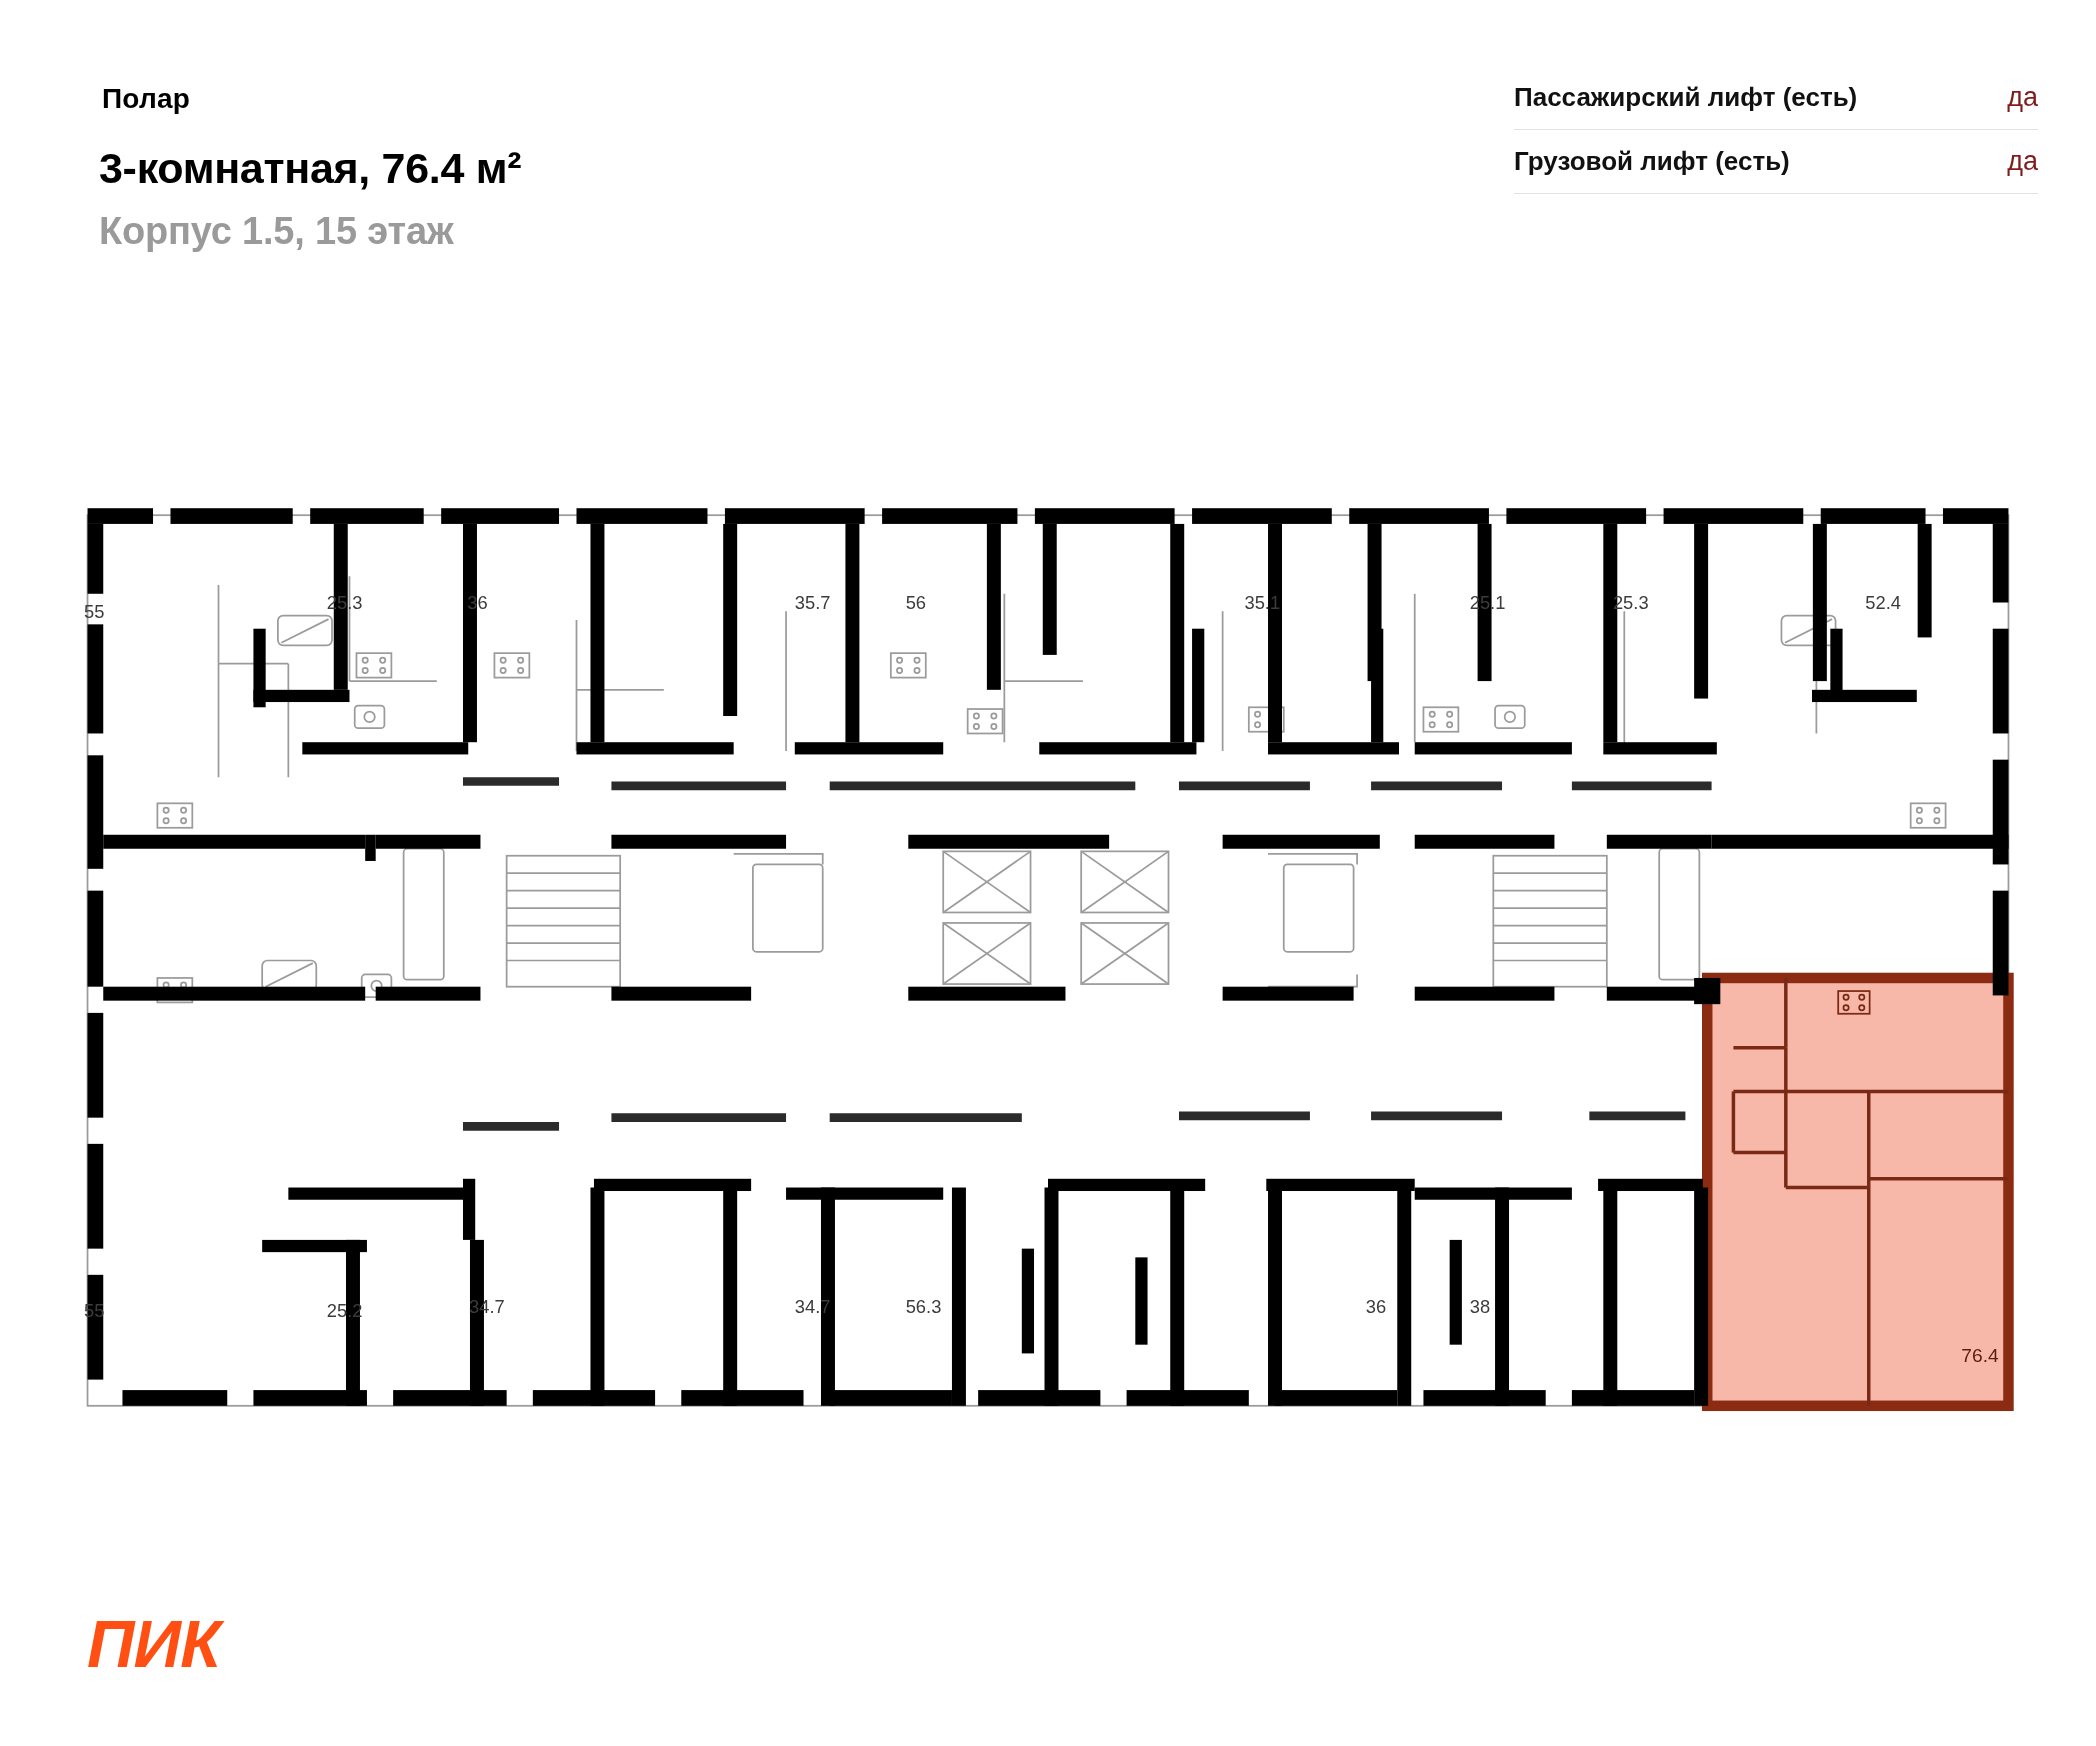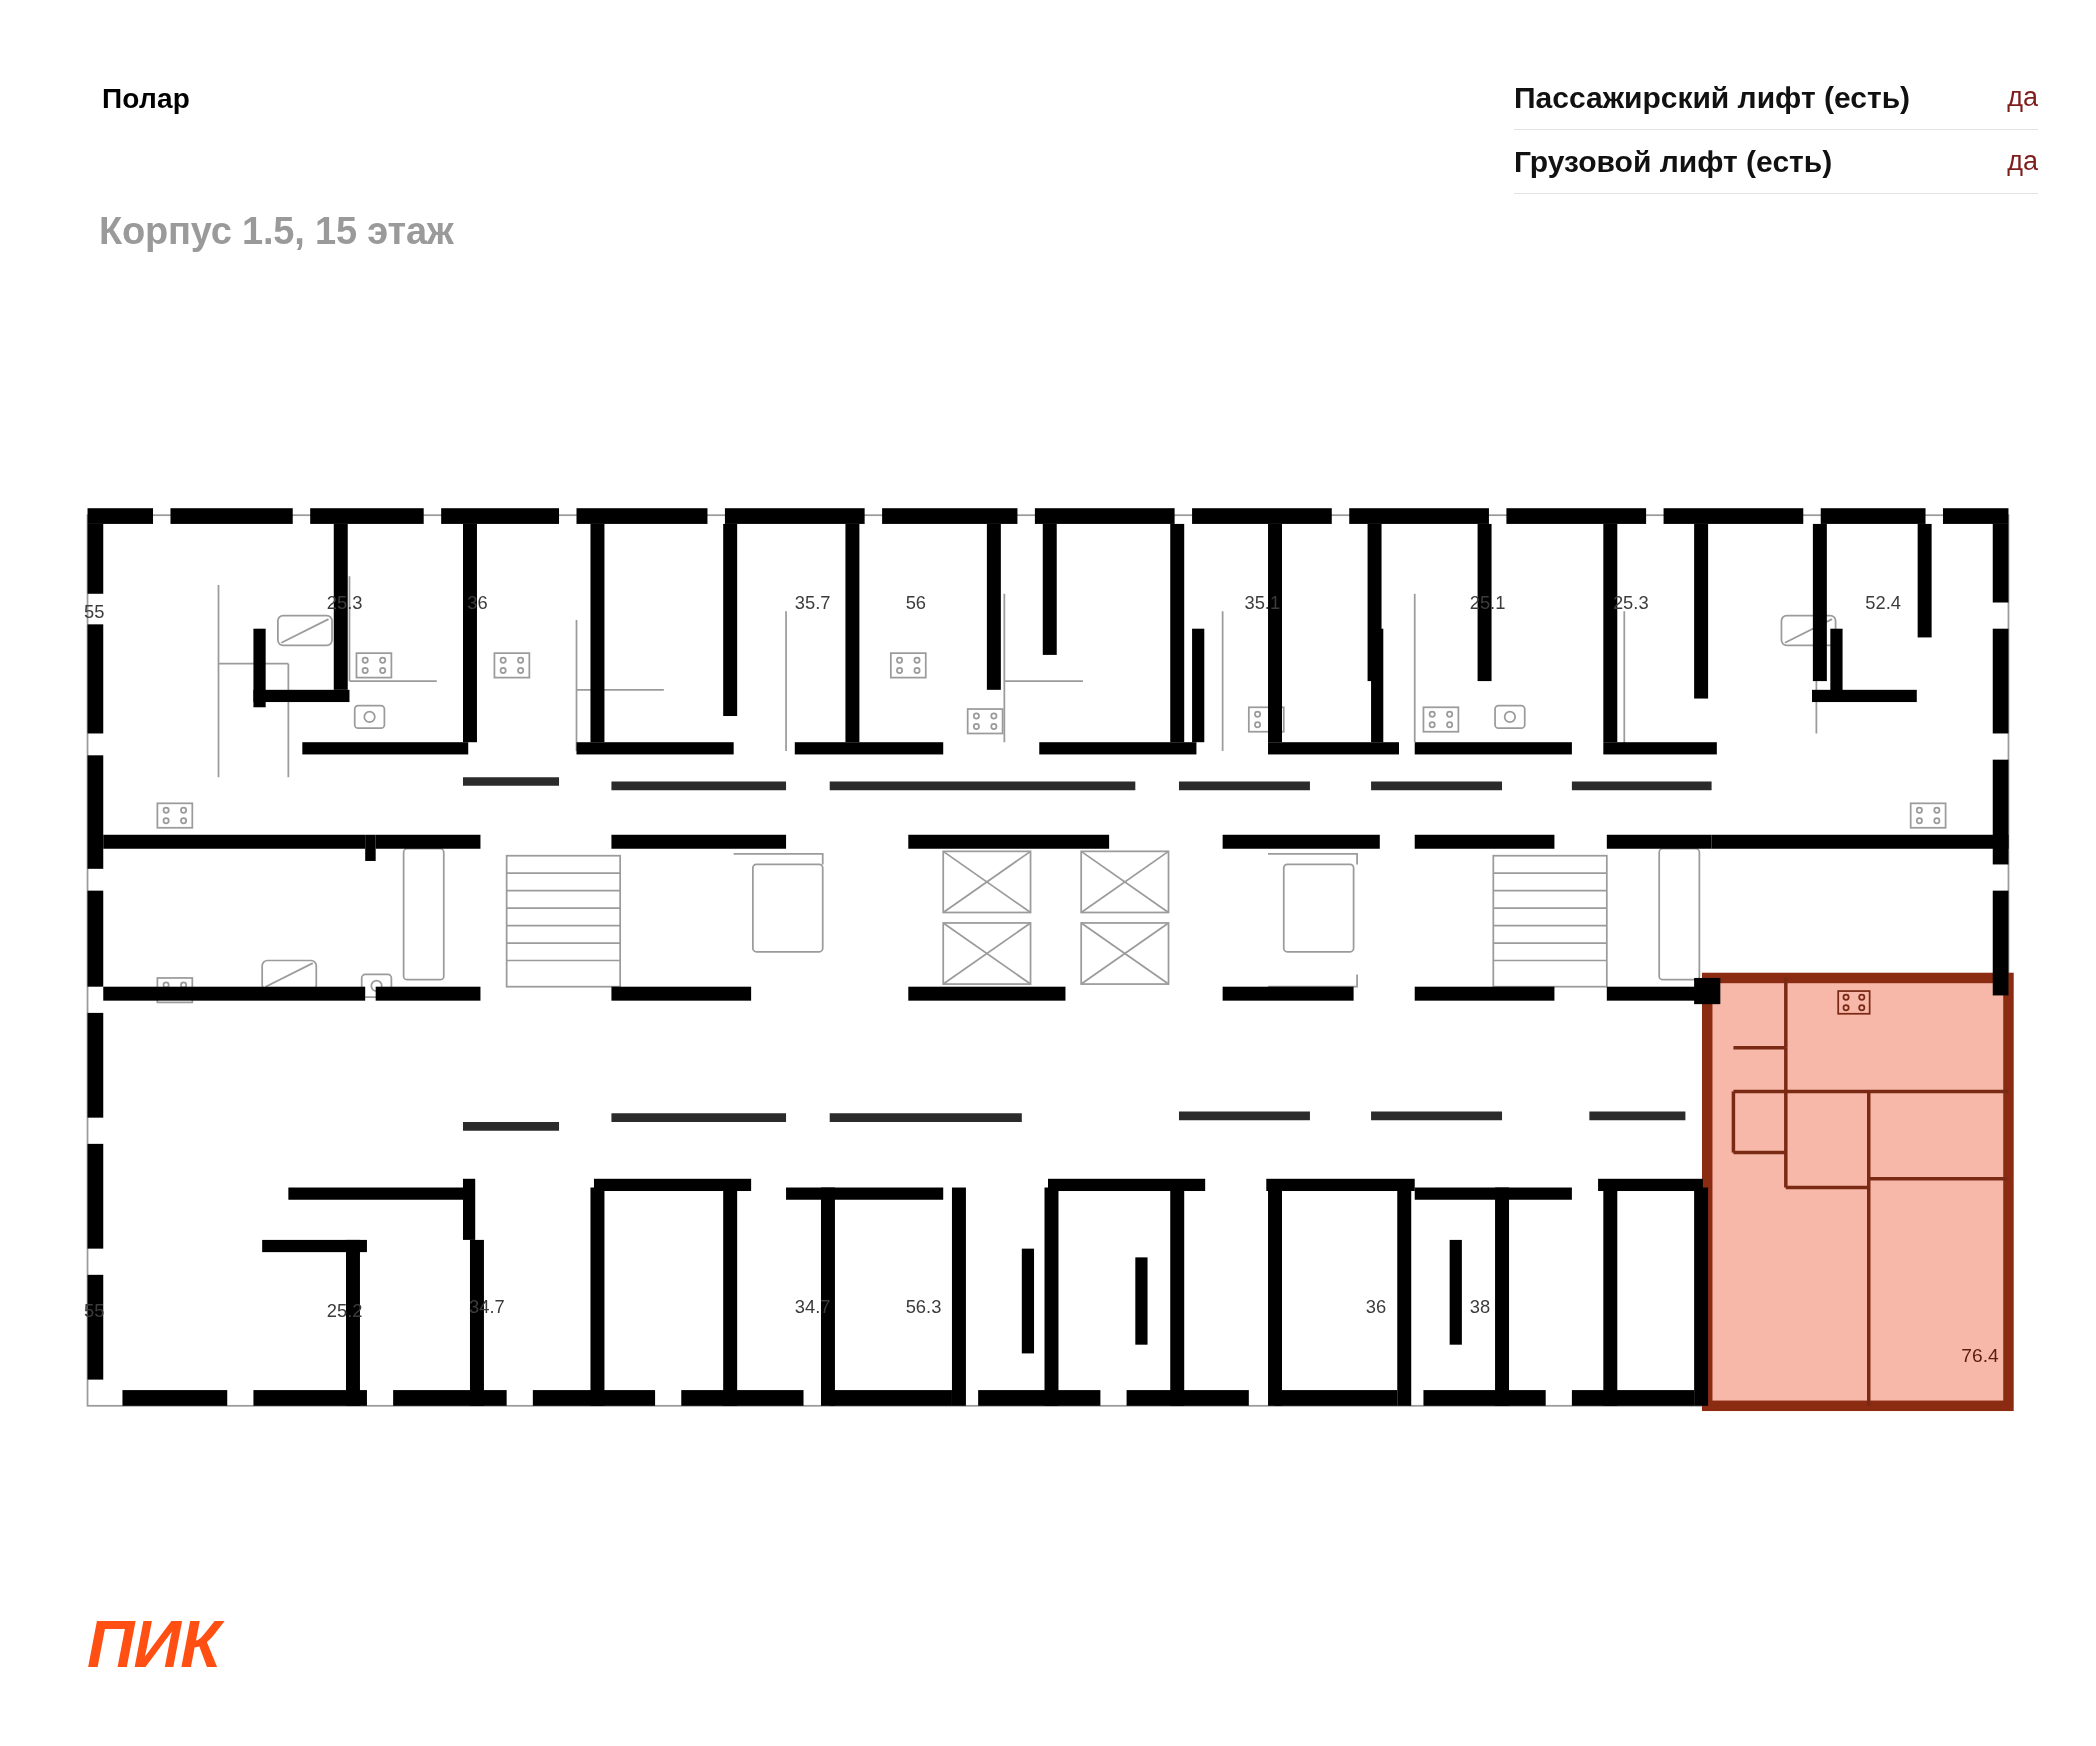--- a/index.html
+++ b/index.html
@@ -62,21 +62,21 @@
   .spec-row {
     position: relative;
     height: 63px;
     display: flex;
     align-items: center;
     justify-content: space-between;
     border-bottom: 0.9px solid #e3e3e3;
   }
   .spec-row:first-child { border-top: none; }
   .spec-label {
-    font-size: 30px;
+    font-size: 26px;
     font-weight: 700;
     color: #111;
   }
   .spec-value {
     font-size: 27px;
     font-weight: 400;
     color: #7f1d1d;
   }
 
   
@@ -106,20 +106,21 @@
     color: #ff4f12;
     letter-spacing: -0.9px;
     line-height: 1;
   }
 </style>
 </head>
 <body>
 
 <div id="header">
   <div id="brand-name">Полар</div>
+  <div id="flat-title">3-комнатная, 76.4 м²</div>
   <div id="flat-subtitle">Корпус 1.5, 15 этаж</div>
 
   <div id="specs">
     <div class="spec-row">
       <span class="spec-label">Пассажирский лифт (есть)</span>
       <span class="spec-value">да</span>
     </div>
     <div class="spec-row">
       <span class="spec-label">Грузовой лифт (есть)</span>
       <span class="spec-value">да</span>

